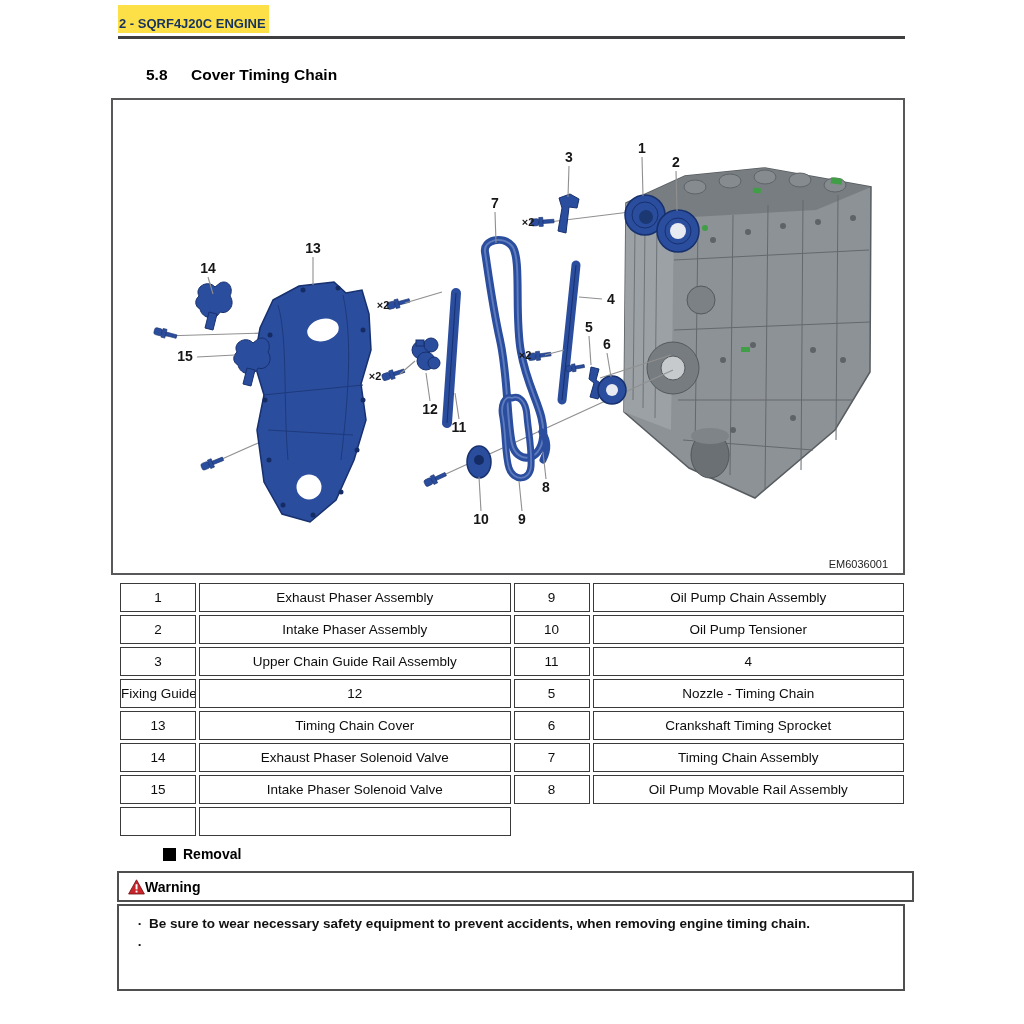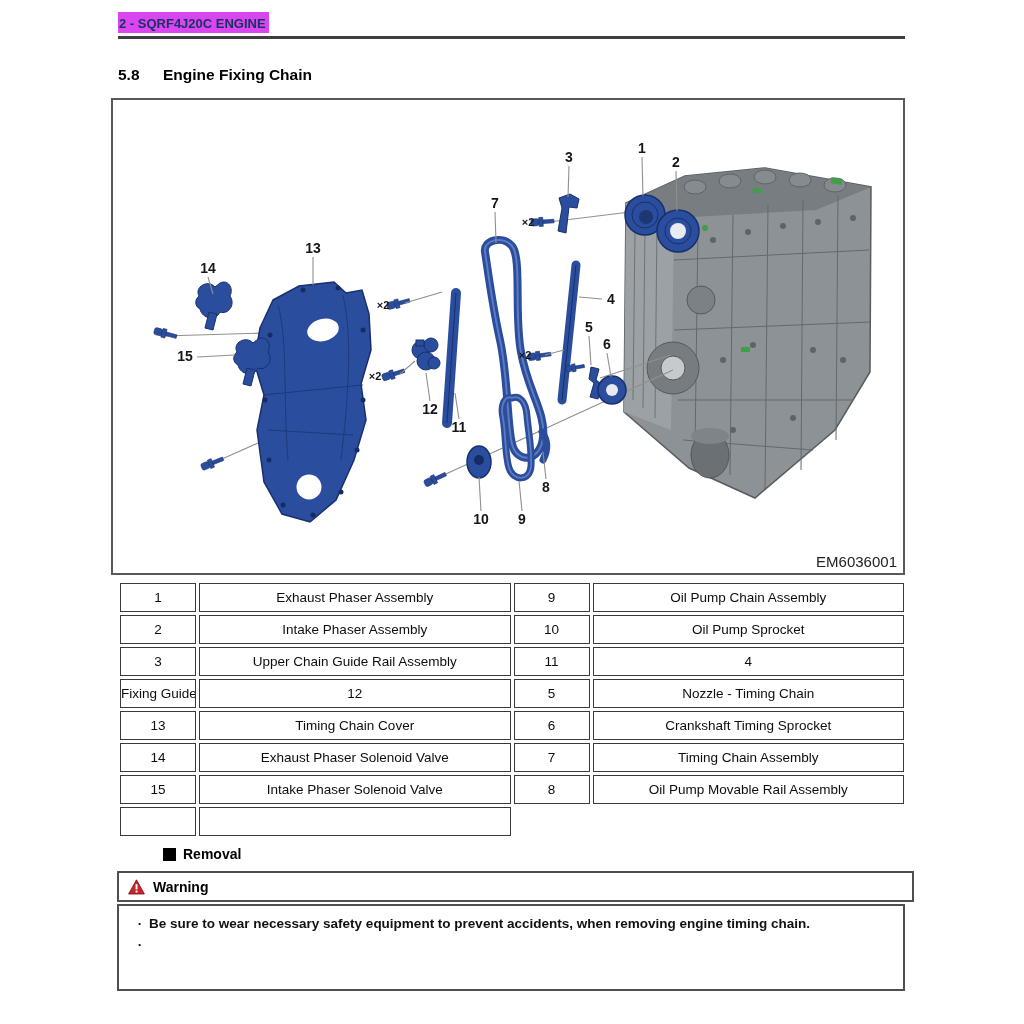--- a/index.html
+++ b/index.html
@@ -1,66 +1,66 @@
 <!DOCTYPE html>
 <html><head>
 <meta charset="utf-8">
 <style>
   html,body{margin:0;padding:0;background:#ffffff;}
   #page{position:relative;width:1024px;height:1024px;background:#ffffff;
         font-family:"Liberation Sans","DejaVu Sans",sans-serif;color:#111;overflow:hidden;}
 
   
   #hdr{position:absolute;left:118px;top:16px;font-size:13px;font-weight:bold;color:#16335f;}
-  #hdr span{background:#d946ef;padding:4px 3px 2px 1px;}
+  #hdr span{background:#fde047;padding:11px 3px 2px 1px;}
   #hdr-rule{position:absolute;left:118px;top:36px;width:787px;height:3px;background:#3e3e40;}
 
   
   #sec{position:absolute;left:118px;top:66px;font-size:15.5px;font-weight:bold;color:#000;}
-  #sec .num{display:inline-block;width:45px;}
+  #sec .num{display:inline-block;width:45px;margin-left:28px;}
 
   
   #diagram{position:absolute;left:111px;top:98px;width:790px;height:473px;
            border:2px solid #58585a;background:#fff;}
   #callout-layer{position:absolute;left:0;top:0;width:790px;height:473px;pointer-events:none;}
   .callout{position:absolute;transform:translate(-50%,-50%);font-size:14px;font-weight:bold;color:#161616;white-space:nowrap;}
   .callout.x2{font-size:11px;}
-  #figcode{position:absolute;right:6px;bottom:3px;font-size:15px;color:#222;padding-left:24px;}
+  #figcode{position:absolute;right:15px;bottom:3px;font-size:11px;color:#222;padding-left:24px;}
 
   
   #parts{position:absolute;left:120px;top:583px;width:784px;display:grid;
          grid-template-columns:76px 1fr 76px 1fr;gap:3px;}
   #parts .cell{border:1px solid #3a3a3a;height:27px;line-height:27px;text-align:center;
                font-size:13.5px;color:#0d0d0d;overflow:hidden;white-space:nowrap;}
 
   
   #removal{position:absolute;left:163px;top:846px;display:flex;align-items:center;gap:7px;text-align:center;}
   #removal .sq{width:13px;height:13px;background:#000;}
   #removal .lbl{font-size:14px;font-weight:bold;color:#000;}
 
   
   #warn-head{position:absolute;left:117px;top:871px;width:784px;height:27px;border:2px solid #4f4f4f;
-             display:flex;align-items:center;gap:8px;padding-left:9px;box-sizing:content-box;background:#fff;}
+             display:flex;align-items:center;padding-left:9px;box-sizing:content-box;background:#fff;}
   #warn-head .ttl{font-size:14px;font-weight:bold;color:#000;}
   #warn-body{position:absolute;left:117px;top:904px;width:784px;min-height:68px;border:2px solid #4f4f4f;
              box-sizing:content-box;background:#fff;padding:7px 0 8px 0;}
   .witem{display:flex;padding:0 12px;}
   .wb{width:18px;text-align:center;font-weight:bold;font-size:13.5px;line-height:21px;flex:none;}
   .wt{font-weight:bold;font-size:13.5px;line-height:21px;max-width:740px;}
 </style>
 </head>
 <body>
 
 <div id="page">
 
   <div id="hdr"><span>2 - SQRF4J20C ENGINE</span></div>
   <div id="hdr-rule"></div>
 
   <div id="sec">
-    <span class="num">5.8</span><span>Engine Fixing Chain</span>
+    <span class="num">5.8</span><span>Cover Timing Chain</span>
   </div>
 
   <div id="diagram">
     <svg width="790" height="473" viewBox="0 0 790 473">
 
       <g>
         <path d="M513,103 L572,76 L652,68 L758,87 L757,272 L722,330 L642,398 L576,368 L511,312 Z" fill="#8d9296" stroke="#575c60" stroke-width="1.5"></path>
         <path d="M513,103 L572,76 L652,68 L758,87 L703,110 L561,118 Z" fill="#777d81"></path>
         <ellipse cx="582" cy="87" rx="11" ry="7" fill="#858b8f" stroke="#5f6468"></ellipse>
         <ellipse cx="617" cy="81" rx="11" ry="7" fill="#858b8f" stroke="#5f6468"></ellipse>
@@ -272,21 +272,21 @@
   </div>
 
   <div id="parts">
       <div class="cell">1</div>
       <div class="cell">Exhaust Phaser Assembly</div>
       <div class="cell">9</div>
       <div class="cell">Oil Pump Chain Assembly</div>
       <div class="cell">2</div>
       <div class="cell">Intake Phaser Assembly</div>
       <div class="cell">10</div>
-      <div class="cell">Oil Pump Sprocket</div>
+      <div class="cell">Oil Pump Tensioner</div>
       <div class="cell">3</div>
       <div class="cell">Upper Chain Guide Rail Assembly</div>
       <div class="cell">11</div>
       <div class="cell">4</div>
       <div class="cell">Fixing Guide Rail Sprocket</div>
       <div class="cell">12</div>
       <div class="cell">5</div>
       <div class="cell">Nozzle - Timing Chain</div>
       <div class="cell">13</div>
       <div class="cell">Timing Chain Cover</div>

